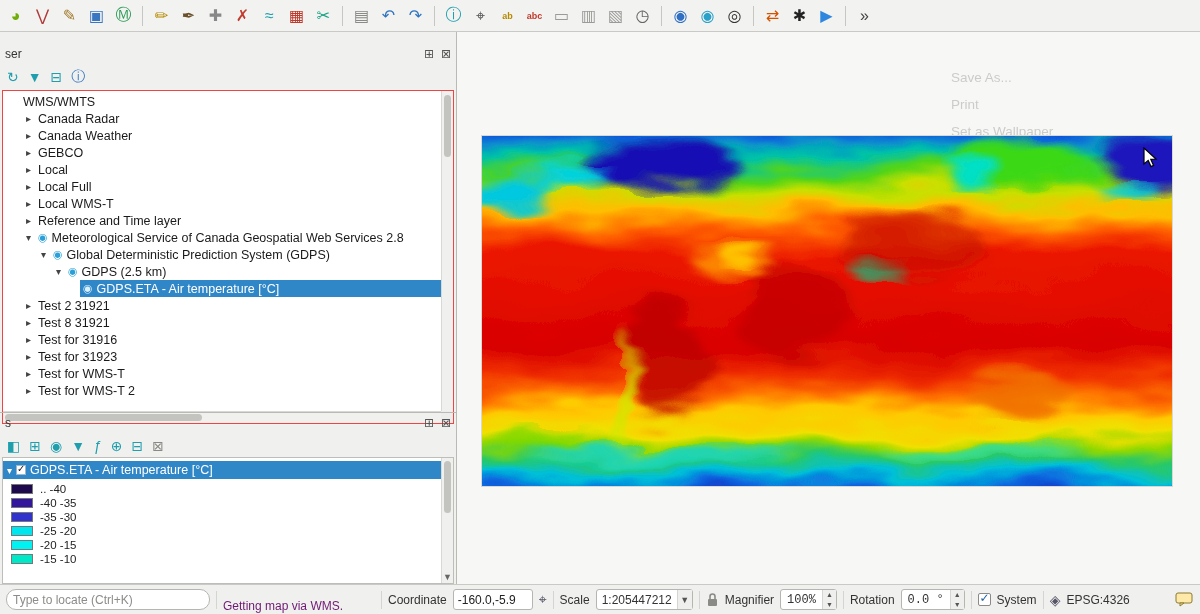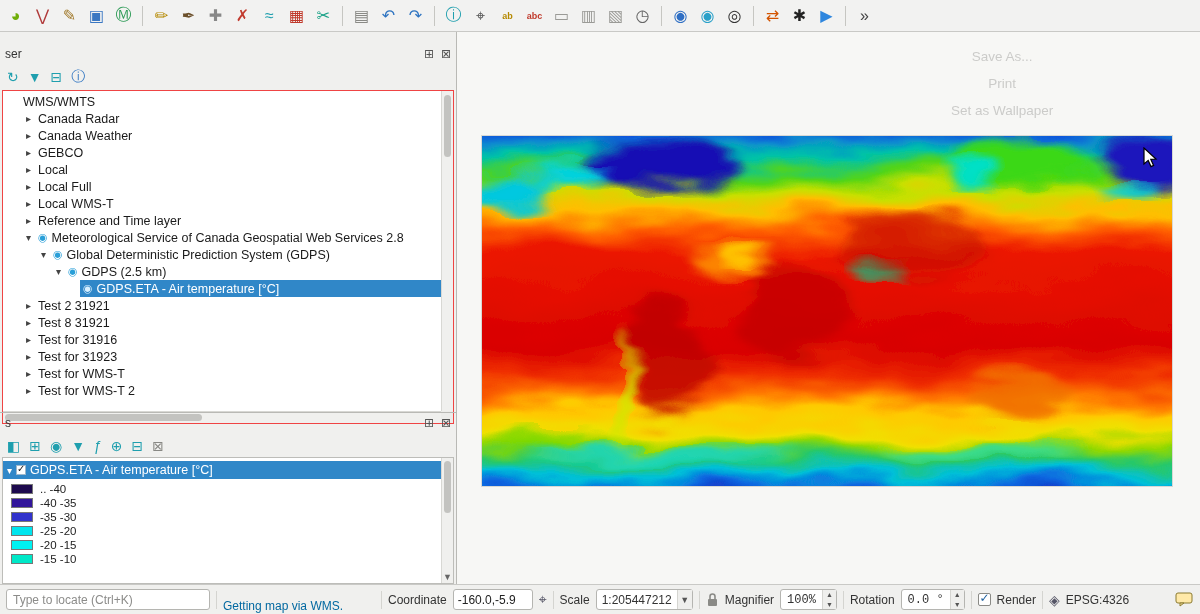--- a/index.html
+++ b/index.html
@@ -52,33 +52,33 @@
   .lrow{height:14px;display:flex;align-items:center;gap:7px;font-size:11.5px;color:#222;white-space:nowrap;}
   .swatch{width:22px;height:10px;border:1px solid #777;flex:none;}
   .lvscroll{position:absolute;right:0;top:0;bottom:0;width:12px;background:#f0f0ee;border-left:1px solid #d8d8d4;}
   .lvscroll .thumb{position:absolute;left:2px;right:2px;top:3px;height:52px;background:#c3c3c0;border-radius:4px;}
   .lvscroll .sarrow{position:absolute;left:0;right:0;bottom:1px;text-align:center;font-size:9px;color:#666;}
 
   
   .canvas{position:absolute;left:456px;top:32px;right:0;bottom:30px;
     background:var(--canvas-bg,#f7f7f5);border-left:1px solid #b9b9b5;overflow:hidden;}
   .map{position:absolute;left:24px;top:103px;border:1px solid #d8d8d4;}
-  .ghost-menu{position:absolute;left:494px;top:11px;opacity:.55;text-align:center;}
+  .ghost-menu{position:absolute;left:494px;top:32px;opacity:.55;}
   .ghost-item{height:27px;line-height:27px;color:#a8a8a6;font-size:13.5px;white-space:nowrap;}
   .cursor{position:absolute;left:685px;top:115px;}
 
   
   .statusbar{position:absolute;left:0;bottom:0;width:100%;height:30px;
     background:var(--panel-bg,#f0f0ee);border-top:1px solid #c9c9c6;
     display:flex;align-items:center;gap:6px;padding:0 6px;font-size:12px;color:#333;white-space:nowrap;}
   .ssep{width:1px;height:18px;background:#d4d4d0;flex:none;}
-  .locate{width:204px;height:21px;border:1px solid #b5b5b1;border-radius:3px;background:#fff;
+  .locate{width:204px;height:21px;border:1px solid #b5b5b1;border-radius:10px;background:#fff;
     padding:0 6px;font-size:12px;font-family:inherit;color:#333;flex:none;}
   .locate::placeholder{color:#8c8c8a;}
-  .smsg{width:152px;flex:none;color:#0369a1;margin-top:12px;}
+  .smsg{width:152px;flex:none;color:#701a75;margin-top:12px;}
   .sfield{height:21px;border:1px solid #b5b5b1;border-radius:3px;background:#fff;
     padding:0 4px;font-size:12px;font-family:inherit;color:#222;flex:none;}
   .combo{display:flex;align-items:center;height:21px;border:1px solid #b5b5b1;border-radius:3px;background:#fff;flex:none;}
   .combo .cval{padding:0 5px;}
   .combo .cbtn{width:15px;height:100%;border-left:1px solid #d5d5d1;display:flex;align-items:center;justify-content:center;font-size:9px;color:#555;background:#efefed;}
   .spin{display:flex;align-items:center;height:21px;border:1px solid #b5b5b1;border-radius:3px;background:#fff;flex:none;}
   .spin .spin-val{padding:0 6px;min-width:34px;font-family:Liberation Mono, monospace;}
   .spin-btns{display:flex;flex-direction:column;width:14px;border-left:1px solid #d5d5d1;background:#efefed;height:100%;}
   .sb{flex:1;display:flex;align-items:center;justify-content:center;font-size:7px;color:#555;line-height:1;}
   .cb{width:13px;height:13px;border:1px solid #8a8a86;background:#fff;border-radius:2px;position:relative;flex:none;}
@@ -430,21 +430,21 @@
     <span>Rotation</span>
     <span class="spin">
       <span class="spin-val">0.0 °</span>
       <span class="spin-btns">
         <span class="sb">▲</span>
         <span class="sb">▼</span>
       </span>
     </span>
     <span class="ssep"></span>
     <span class="cb checked" id="render-cb"></span>
-    <span>Render</span>
+    <span>System</span>
     <span class="ssep"></span>
     <span class="sicon">◈</span>
     <span>EPSG:4326</span>
     <span class="spacer"></span>
     <svg width="19" height="15" viewBox="0 0 19 15">
       <rect x="1" y="1" width="16" height="10" rx="2" fill="#ffe9a8" stroke="#8a7a30"></rect>
       <path d="M5 11 L5 14 L9 11 Z" fill="#ffe9a8" stroke="#8a7a30"></path>
     </svg>
   </div>
 

